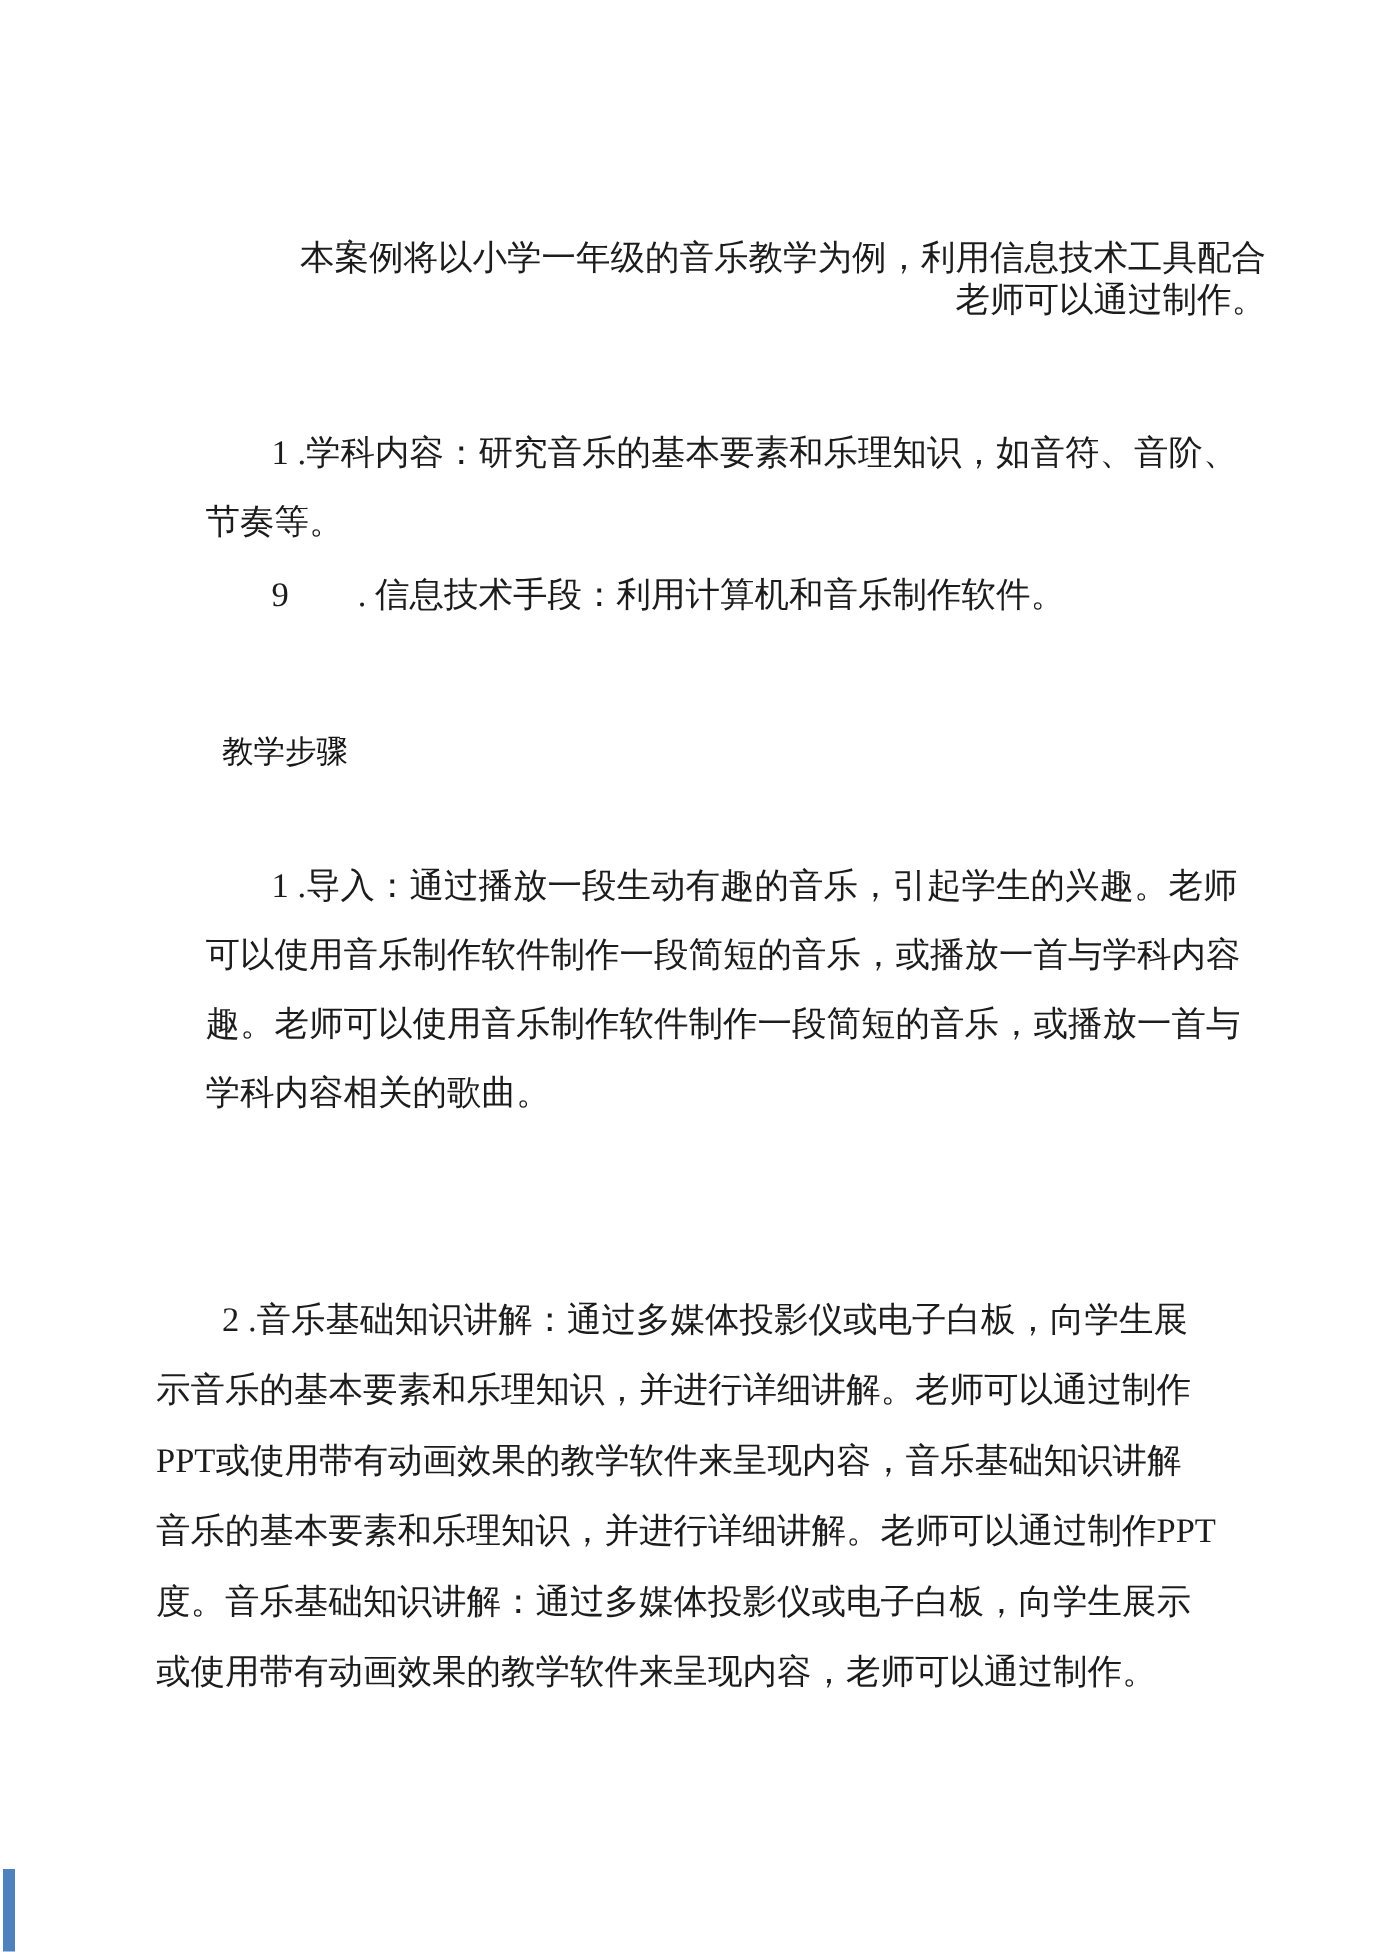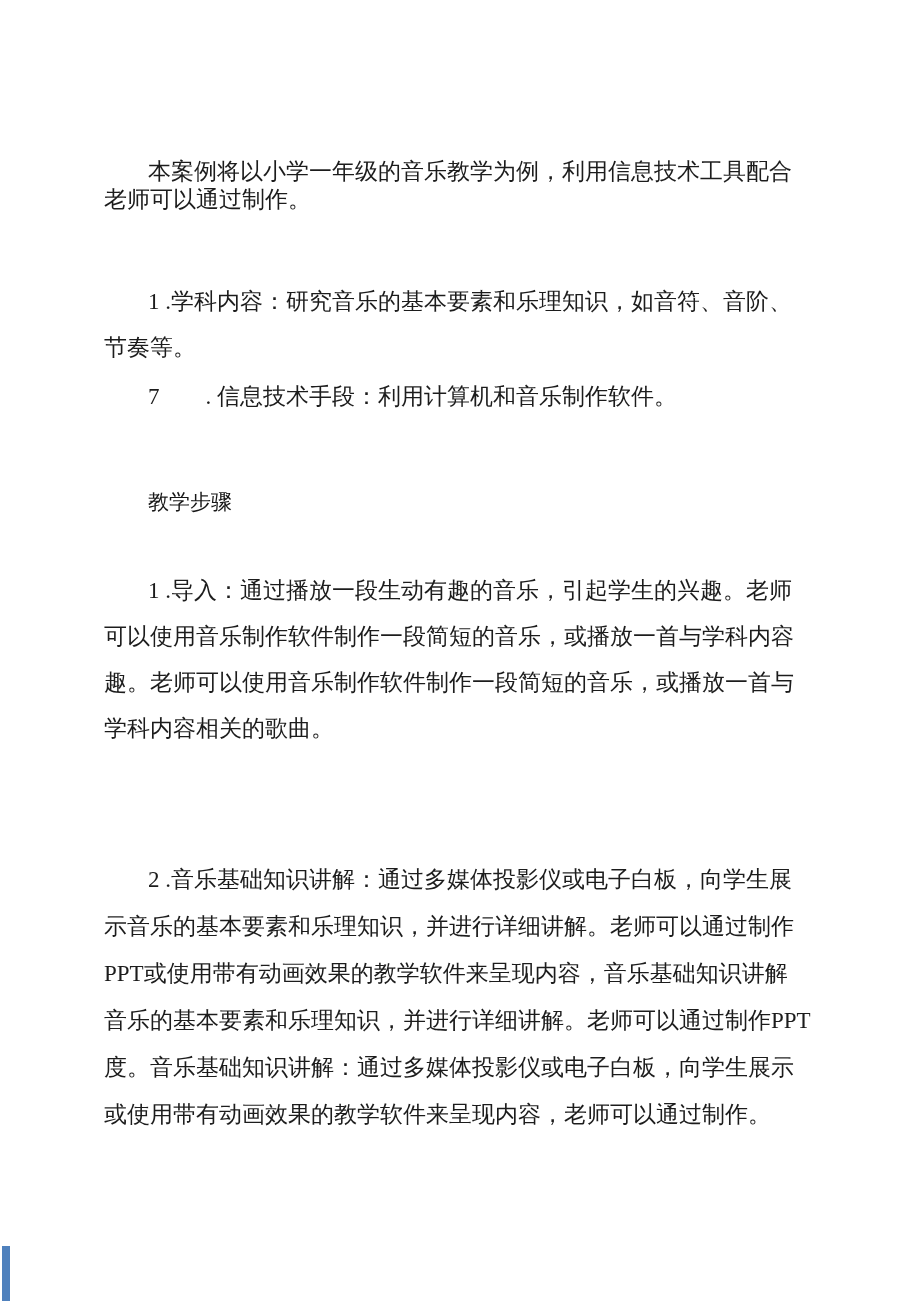--- a/index.html
+++ b/index.html
@@ -19,22 +19,22 @@
   }
   .para {
     position: absolute;
     left: 104px;
     width: 740px;
     font-size: 23px;
     white-space: nowrap;
   }
   .para .text-line { display: block; }
   .para .text-line.first { text-indent: 44px; }
-  .lh28 { line-height: 28px; }
-  .lh46 { line-height: 46px; }
+  .lh28 { line-height: 28px; text-align: right; }
+  .lh46 { line-height: 46px; margin-left: 33px; }
   .lh47 { line-height: 47px; }
   .pos-intro  { top: 158px; }
   .pos-item1  { top: 279px; }
   .pos-item2  { top: 374px; }
   .pos-step1  { top: 568px; }
   .pos-step2  { top: 856px; }
   .heading {
     position: absolute;
     left: 148px;
     top: 485px;
@@ -61,21 +61,21 @@
       <span class="text-line first">本案例将以小学一年级的音乐教学为例，利用信息技术工具配合</span>
       <span class="text-line">老师可以通过制作。</span>
     </div>
 
   <div class="para lh46 pos-item1">
       <span class="text-line first">1 .学科内容：研究音乐的基本要素和乐理知识，如音符、音阶、</span>
       <span class="text-line">节奏等。</span>
     </div>
 
   <div class="para lh46 pos-item2">
-      <span class="text-line first">7　　. 信息技术手段：利用计算机和音乐制作软件。</span>
+      <span class="text-line first">9　　. 信息技术手段：利用计算机和音乐制作软件。</span>
     </div>
 
   <div class="heading">教学步骤</div>
 
   <div class="para lh46 pos-step1">
       <span class="text-line first">1 .导入：通过播放一段生动有趣的音乐，引起学生的兴趣。老师</span>
       <span class="text-line">可以使用音乐制作软件制作一段简短的音乐，或播放一首与学科内容</span>
       <span class="text-line">趣。老师可以使用音乐制作软件制作一段简短的音乐，或播放一首与</span>
       <span class="text-line">学科内容相关的歌曲。</span>
     </div>

